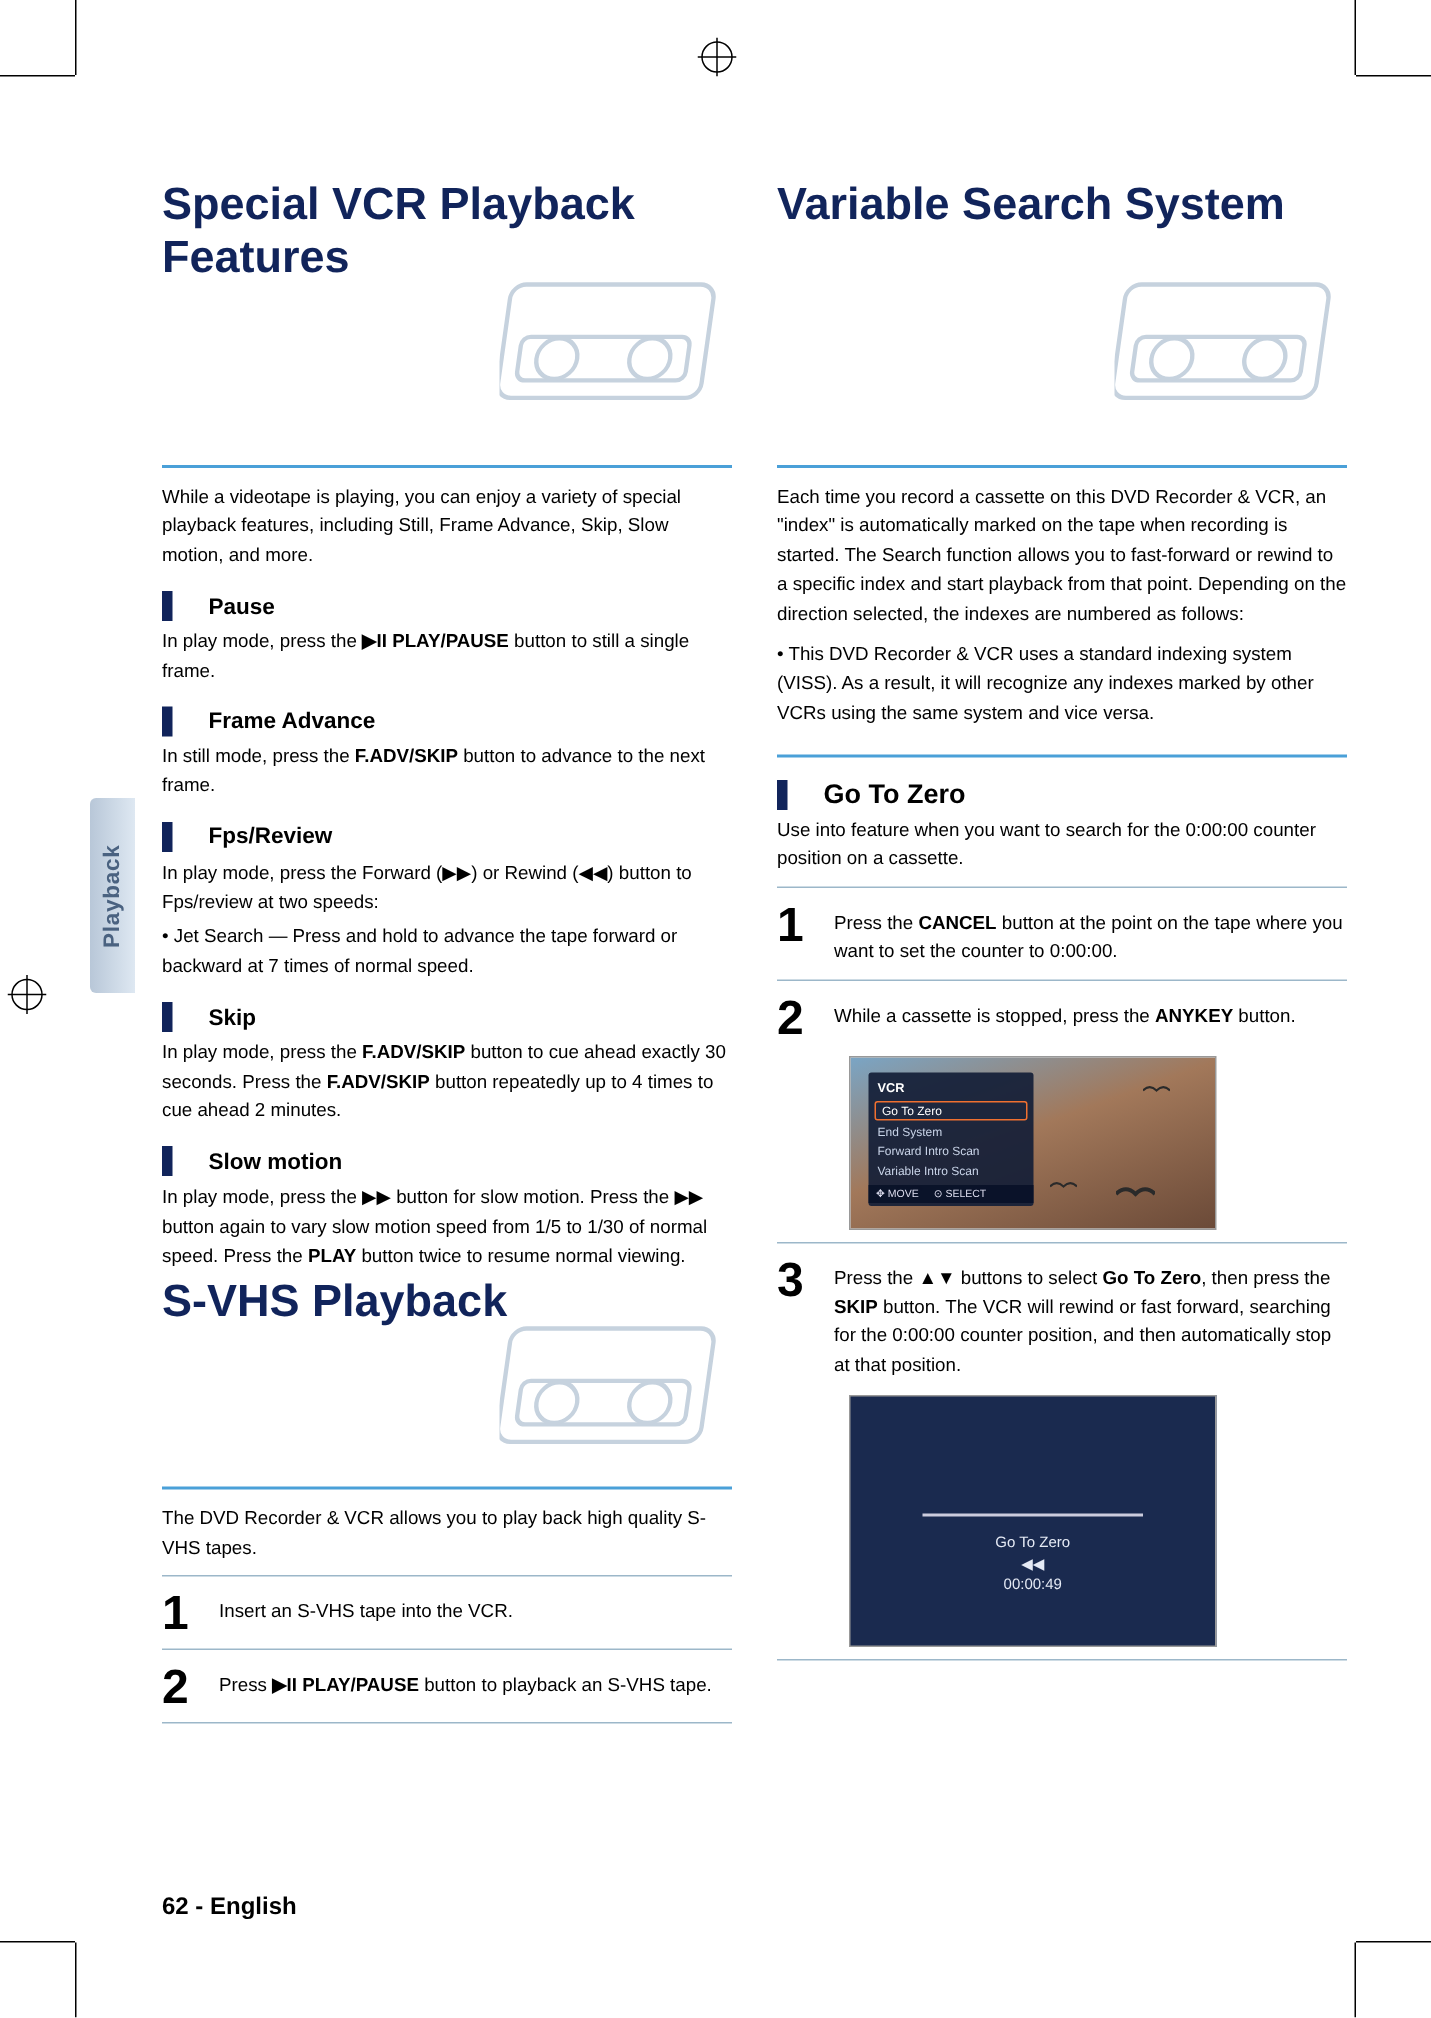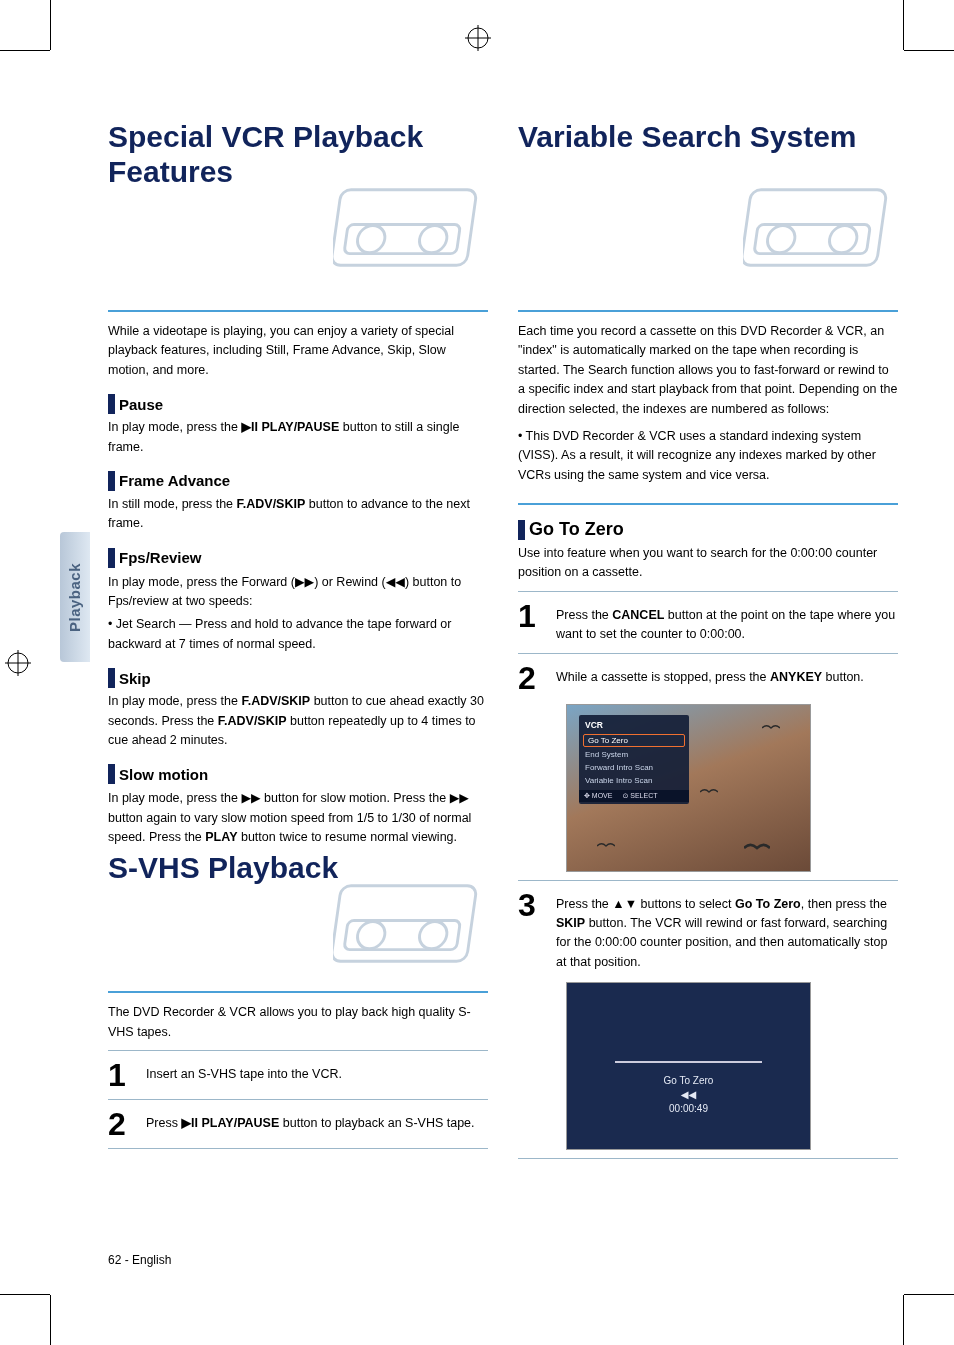--- a/index.html
+++ b/index.html
@@ -85,21 +85,21 @@
     background: #4aa0d8;
     margin-bottom: 10px;
   }
   .rule-thin {
     height: 1px;
     background: #9cb7c9;
     margin-top: 8px;
     margin-bottom: 8px;
   }
 
-  .sec-head { display: flex; align-items: center; gap: 4px; margin-top: 14px; }
+  .sec-head { display: flex; align-items: center; gap: 24px; margin-top: 14px; }
   .sec-head .bar {
     width: 7px; height: 20px; background: #11245b;
   }
   .sec-head .txt { font-weight: bold; font-size: 15px; color: #000; }
   .sec-head.big .txt { font-size: 18px; }
 
   .body-text {
     font-size: 12.5px;
     line-height: 1.55;
     margin-top: 4px;
@@ -134,28 +134,28 @@
   }
   .svhs-block h1 {
     font-size: 30px;
     font-weight: bold;
     color: #11245b;
   }
 
   .page-num {
     position: absolute;
     left: 108px;
-    bottom: 78px;
-    font-size: 12px;
-    font-weight: normal;
+    bottom: 64px;
+    font-size: 16px;
+    font-weight: bold;
   }
 
   .screenshot {
     width: 245px;
-    height: 168px;
+    height: 116px;
     border: 1px solid #999;
     margin: 10px 0 6px 48px;
     position: relative;
     background: linear-gradient(160deg,#7aa5c5 0%,#a2785a 45%,#6b4a38 100%);
     overflow: hidden;
   }
   .scr-menu {
     position: absolute;
     left: 12px; top: 10px;
     background: rgba(20,30,55,0.92);

